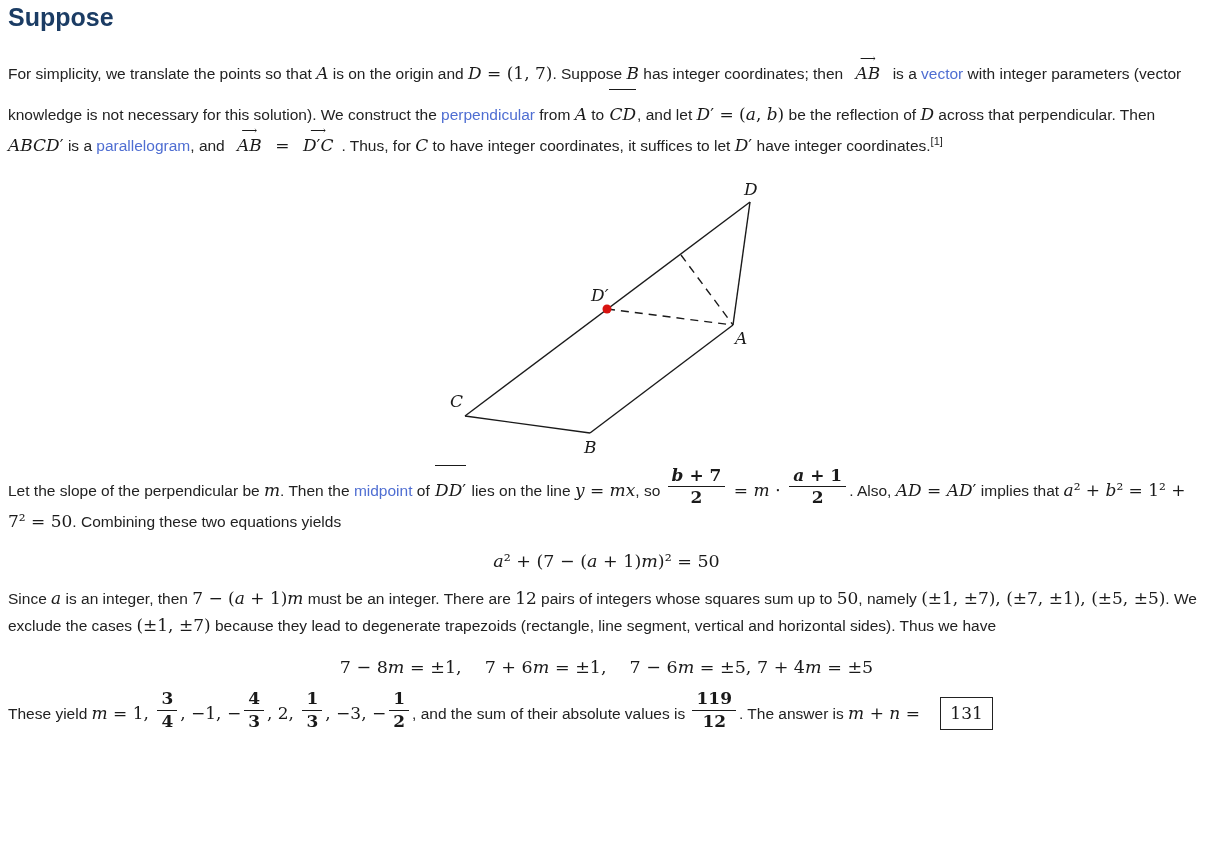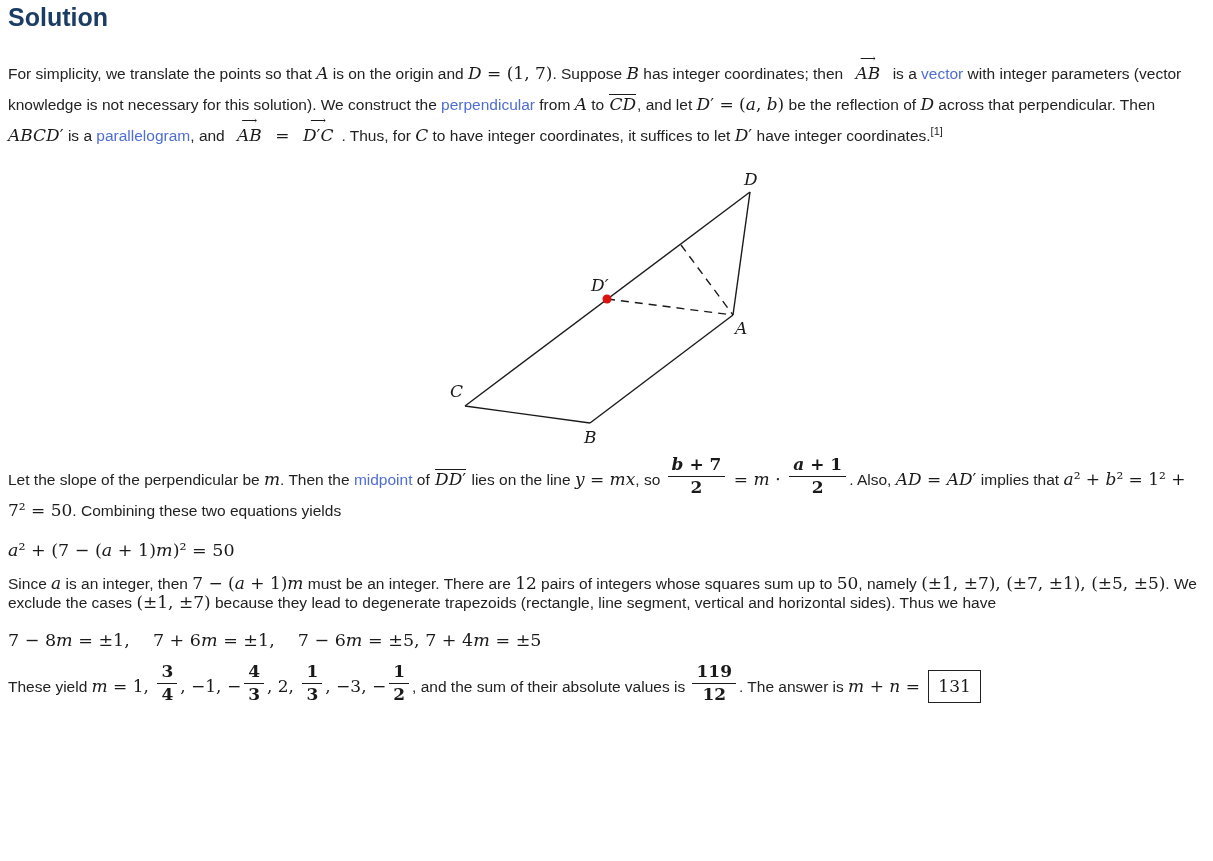--- a/index.html
+++ b/index.html
@@ -10,49 +10,49 @@
   body{
     width:1213px;height:861px;overflow:hidden;
     font-family:"Liberation Sans",sans-serif;font-size:15.5px;color:var(--text);
     padding:0 8px;
   }
   h2.title{
     margin:2px 0 0 0;font-size:25px;line-height:30px;font-weight:700;color:var(--heading);
     font-family:"Liberation Sans",sans-serif;
   }
   p.body{margin:0;line-height:30px;}
-  p.tight{line-height:18px;}
+  p.tight{line-height:26px;}
   .math{font-family:"DejaVu Serif",serif;font-size:17px;color:var(--math);}
   .math i{font-style:italic;}
   a.wlink{color:var(--link);text-decoration:none;cursor:pointer;}
   .vec{position:relative;display:inline-block;margin:0 8px;line-height:1.05;}
   .vec::before{content:"\27F6";position:absolute;top:-12px;left:50%;transform:translateX(-50%);
     font-size:11px;font-style:normal;color:var(--math);}
-  .ovl{display:inline-block;border-top:1.4px solid var(--math);padding-top:1px;line-height:1.05;margin:0 1px;}
+  .ovl{display:inline-block;border-top:1.4px solid var(--math);padding-top:16px;line-height:1.05;margin:0 1px;}
   sup.fn{font-size:11px;line-height:0;vertical-align:super;color:var(--text);cursor:pointer;}
   .frac{display:inline-block;vertical-align:-38%;text-align:center;line-height:1.15;margin:0 3px;font-weight:bold;}
   .frac .num{display:block;border-bottom:1.2px solid var(--math);padding:0 4px 1px 4px;}
   .frac .den{display:block;padding-top:1px;}
-  .boxed{display:inline-block;border:1.4px solid var(--box);padding:2px 9px;margin-left:3px;}
-  .eq{}
+  .boxed{display:inline-block;border:1.4px solid var(--box);padding:2px 9px;margin-left:15px;}
+  .eq{text-align:center;}
   .eq .math{font-size:17.5px;}
   #eq1{margin:16px 0 10px 0;}
   #eq2{margin:18px 0 12px 0;}
   #p1{margin-top:26px;}
   #p2{margin-top:0;line-height:27px;}
   #p3{margin-top:14px;}
   #p4{margin-top:12px;line-height:27px;}
   .diagram-wrap{margin:14px auto 0 auto;width:330px;}
   svg{display:block;}
   .vlabel{font-family:"DejaVu Serif",serif;font-style:italic;font-size:17px;fill:var(--math);}
 </style>
 </head>
 <body>
 
-<h2 class="title">Solution</h2>
+<h2 class="title">Suppose</h2>
 
 <p class="body" id="p1"><span>For simplicity, we translate the points so that </span><span class="math"><i>A</i></span><span> is on the origin and </span><span class="math"><i>D</i> = (1, 7)</span><span>. Suppose </span><span class="math"><i>B</i></span><span> has integer coordinates; then </span><span class="math vec"><i>AB</i></span><span> is a </span><a class="wlink">vector</a><span> with integer parameters (vector knowledge is not necessary for this solution). We construct the </span><a class="wlink">perpendicular</a><span> from </span><span class="math"><i>A</i></span><span> to </span><span class="math ovl"><i>CD</i></span><span>, and let </span><span class="math"><i>D</i>′ = (<i>a</i>, <i>b</i>)</span><span> be the reflection of </span><span class="math"><i>D</i></span><span> across that perpendicular. Then </span><span class="math"><i>ABCD</i>′</span><span> is a </span><a class="wlink">parallelogram</a><span>, and </span><span class="math vec"><i>AB</i></span><span class="math"> = </span><span class="math vec"><i>D</i>′<i>C</i></span><span>. Thus, for </span><span class="math"><i>C</i></span><span> to have integer coordinates, it suffices to let </span><span class="math"><i>D</i>′</span><span> have integer coordinates.</span><sup class="fn">[1]</sup></p>
 
 <div class="diagram-wrap">
   <svg width="330" height="290" viewBox="0 0 330 290">
 
     <line x1="23" y1="241" x2="308" y2="27" stroke="#1a1a1a" stroke-width="1.4"></line>
     <line x1="308" y1="27" x2="291" y2="150" stroke="#1a1a1a" stroke-width="1.4"></line>
     <line x1="291" y1="150" x2="148" y2="258" stroke="#1a1a1a" stroke-width="1.4"></line>
     <line x1="148" y1="258" x2="23" y2="241" stroke="#1a1a1a" stroke-width="1.4"></line>

